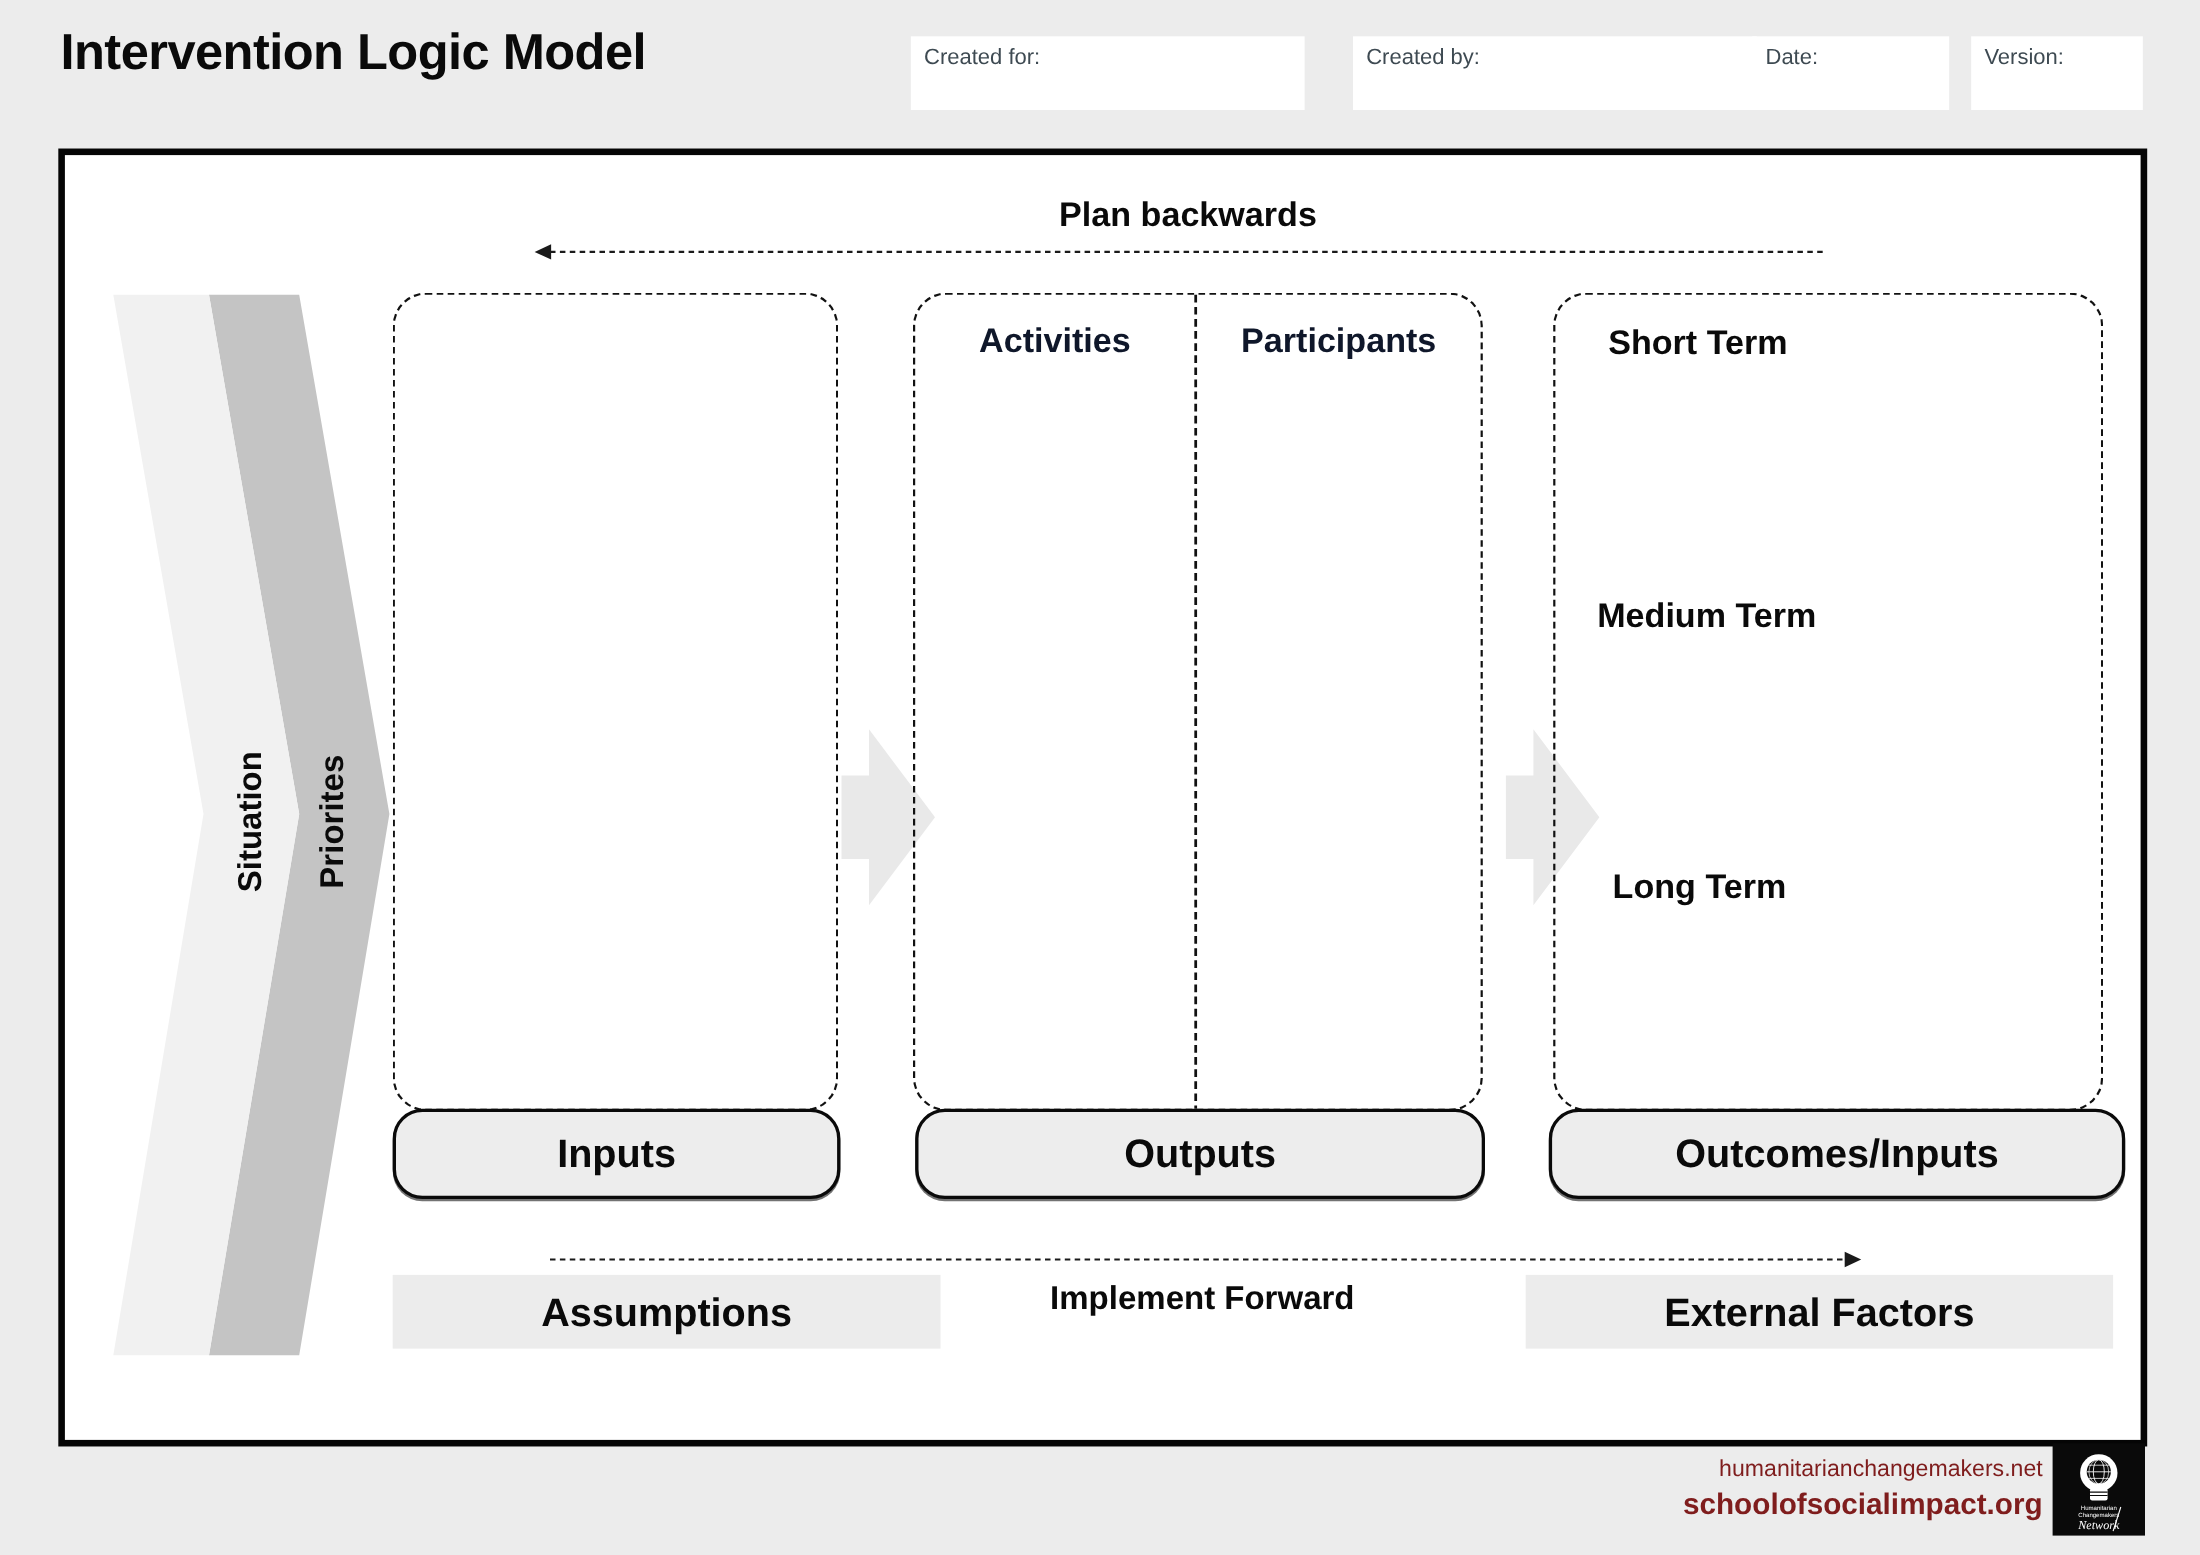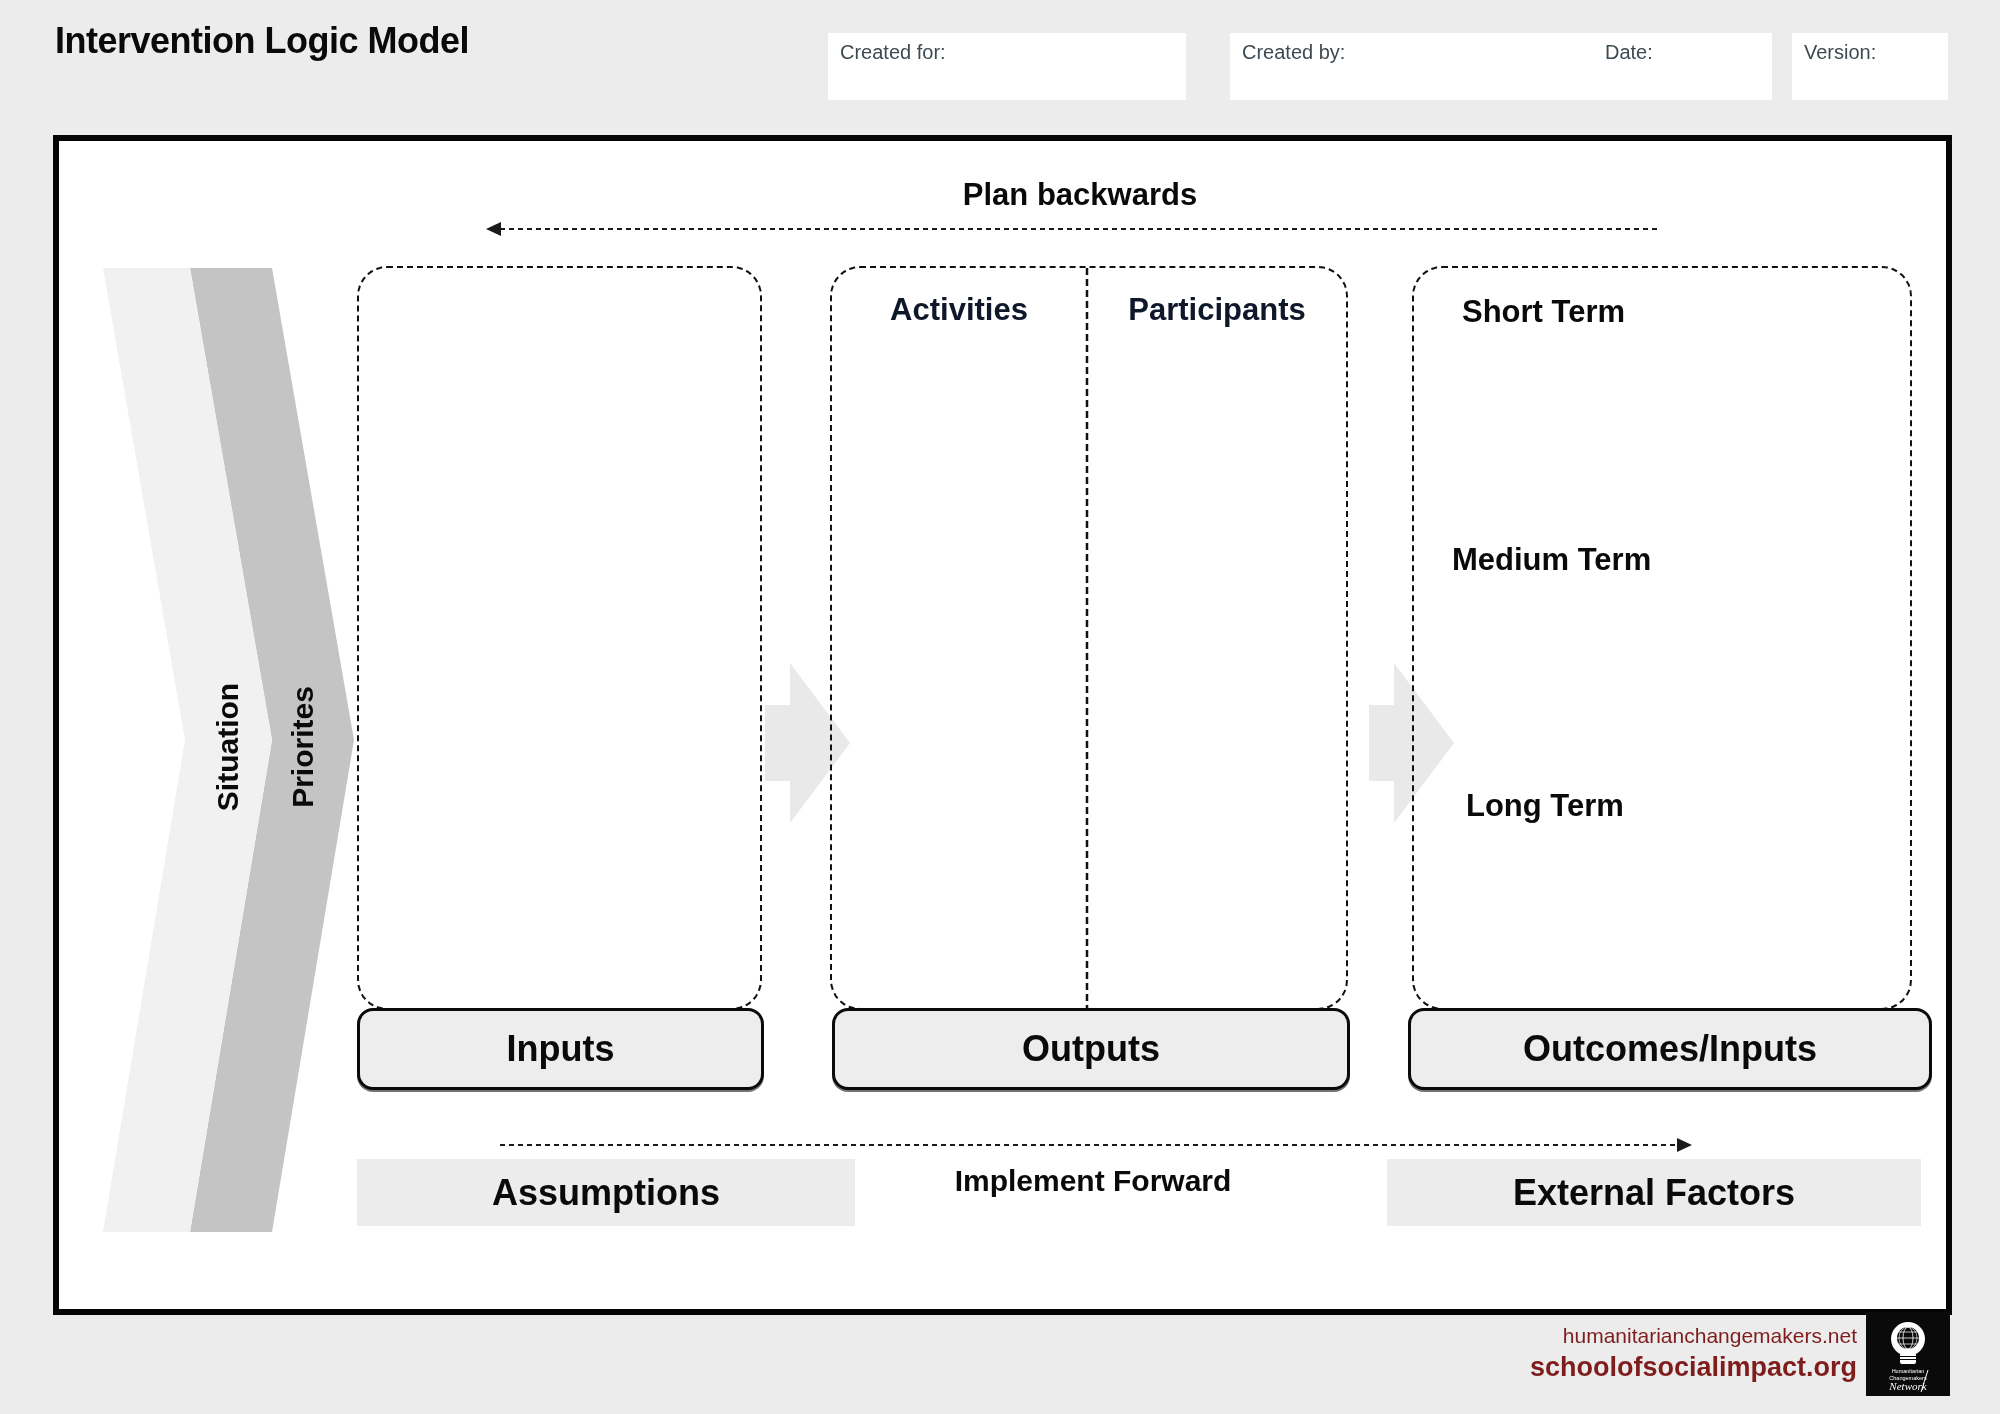--- a/index.html
+++ b/index.html
@@ -1,20 +1,20 @@
 <!DOCTYPE html>
 <html><head>
 <meta charset="utf-8">
 <style>
   html,body{margin:0;padding:0;}
   body{background:#ececec;font-family:"Liberation Sans", sans-serif;}
   #page{position:relative;width:2000px;height:1414px;background:#ececec;overflow:hidden;}
 
   
-  .page-title{position:absolute;left:55px;top:20px;font-size:36px;font-weight:800;
+  .page-title{position:absolute;left:55px;top:20px;font-size:46px;font-weight:800;
     letter-spacing:-0.5px;color:#0a0a0a;white-space:nowrap;}
   .hfield{position:absolute;top:33px;height:67px;background:#ffffff;box-sizing:border-box;
     padding:8px 0 0 12px;font-size:20px;color:#3e4a52;}
   .hfield.f1{left:828px;width:358px;}
   .hfield.f2{left:1198px;width:367px;margin-left:32px;}
   .hfield.f3{left:1593px;width:179px;}
   .hfield.f4{left:1792px;width:156px;}
 
   
   .main-panel{position:absolute;left:53px;top:135px;width:1899px;height:1180px;
@@ -41,21 +41,21 @@
     text-align:center;white-space:nowrap;}
   .ch-activities{left:832px;width:254px;}
   .ch-participants{left:1088px;width:258px;}
 
   .term{position:absolute;font-size:31px;font-weight:700;color:#0a0a0a;white-space:nowrap;}
   .term-short{left:1462px;top:294px;}
   .term-medium{left:1452px;top:542px;}
   .term-long{left:1466px;top:788px;}
 
   .pill{position:absolute;top:1008px;height:82px;background:#ededed;border:3px solid #0a0a0a;
-    border-radius:16px;box-sizing:border-box;display:flex;align-items:center;justify-content:center;
+    border-radius:27px;box-sizing:border-box;display:flex;align-items:center;justify-content:center;
     font-size:36px;font-weight:700;color:#0a0a0a;z-index:3;white-space:nowrap;
     box-shadow:0 2px 0 rgba(0,0,0,0.55);}
   .pill.p1{left:357px;width:407px;}
   .pill.p2{left:832px;width:518px;}
   .pill.p3{left:1408px;width:524px;}
 
   .gray-box{position:absolute;top:1159px;height:67px;background:#ececec;display:flex;
     align-items:center;justify-content:center;font-size:36px;font-weight:700;color:#0a0a0a;}
   .gb-assumptions{left:357px;width:498px;}
   .gb-external{left:1387px;width:534px;}

